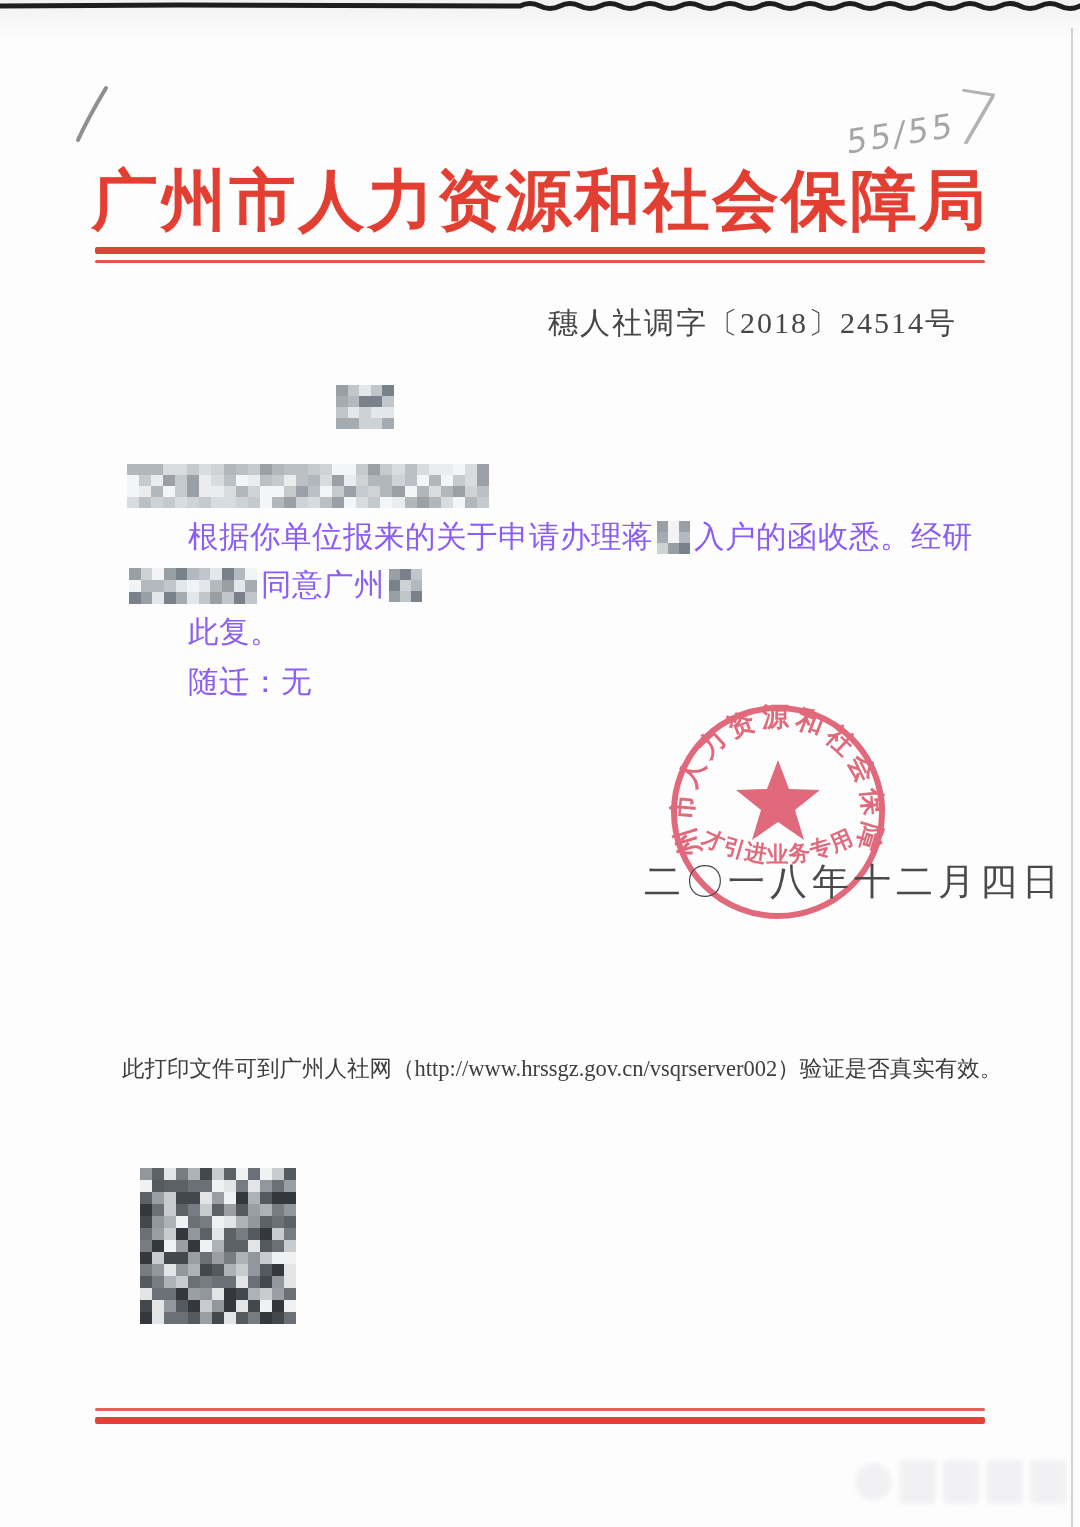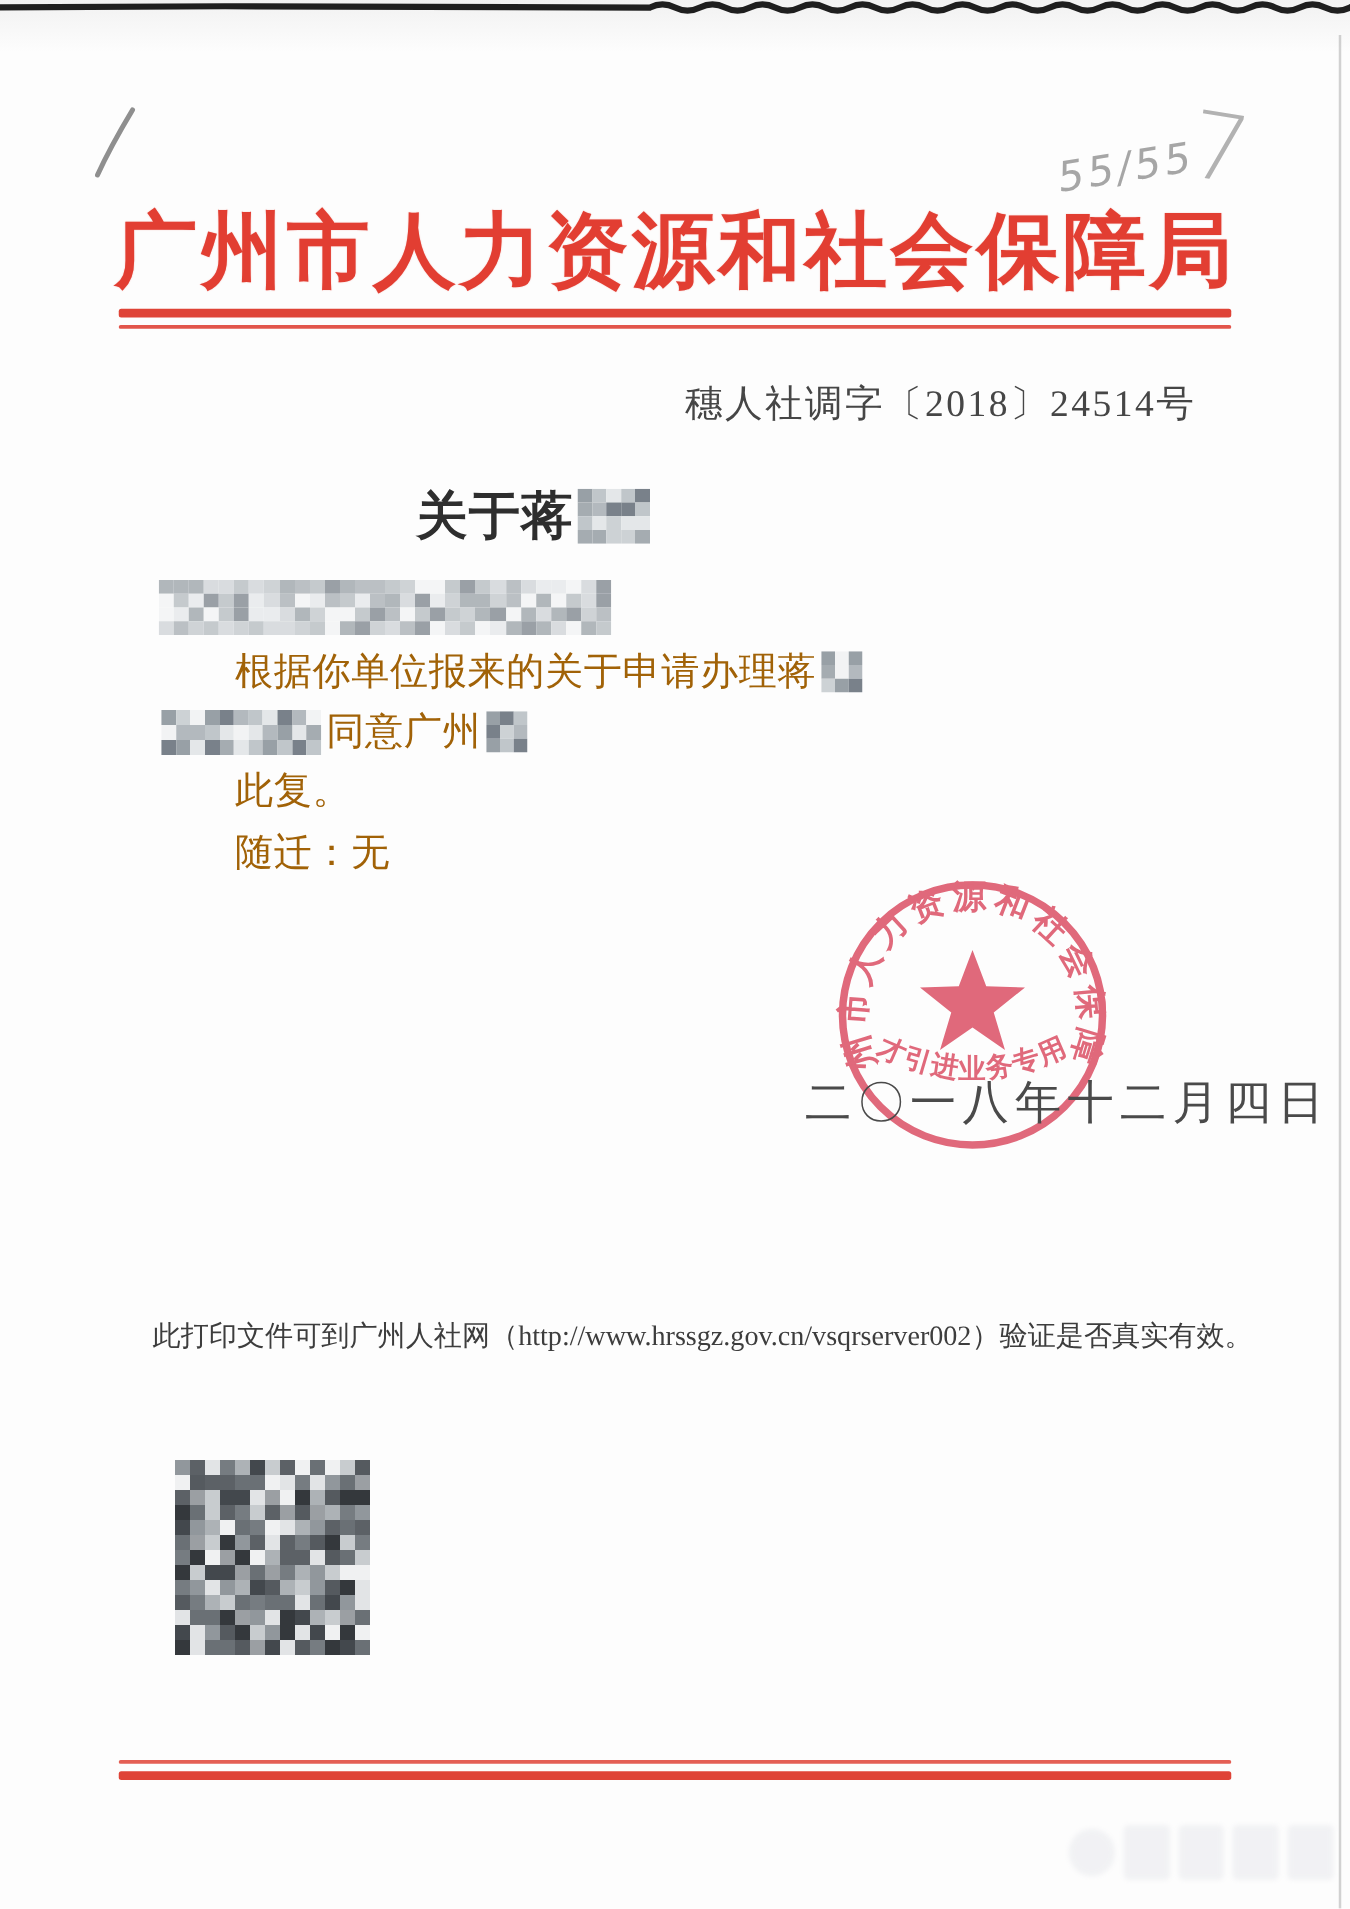--- a/index.html
+++ b/index.html
@@ -28,21 +28,21 @@
   .agency{position:absolute;left:0;top:156px;width:100%;text-align:center;
     font-size:66px;font-weight:bold;letter-spacing:3px;color:var(--header-red);
     text-shadow:0 0 1px rgba(226,62,50,.45);white-space:nowrap;}
   .rule{position:absolute;left:95px;width:890px;background:var(--rule-red);border-radius:2px;}
   .rule-thick{top:247px;height:7px;}
   .rule-thin{top:260px;height:3px;opacity:.9;}
   .doc-number{position:absolute;left:548px;top:303px;font-size:30px;letter-spacing:2px;
     color:#464646;white-space:nowrap;}
   .doc-title{position:absolute;left:333px;top:385px;font-size:41px;font-weight:700;
     color:#2e2e2e;letter-spacing:1px;white-space:nowrap;display:flex;align-items:center;}
-  .bline{position:absolute;font-size:30.5px;color:#a16207;letter-spacing:.5px;
+  .bline{position:absolute;font-size:30.5px;color:#8b5cf6;letter-spacing:.5px;
     white-space:nowrap;display:flex;align-items:center;}
   .line1{left:188px;top:517px;}
   .line2{left:125px;top:565px;}
   .closing{left:188px;top:612px;}
   .relocation{left:188px;top:662px;}
   .mosaic{overflow:hidden;filter:blur(.5px);}
   .mosaic i{display:block;}
   .redact-addressee{position:absolute;left:127px;top:464px;width:362px;height:44px;opacity:.75;}
   .redact-title{width:58px;height:44px;margin:0 3px;flex:none;}
   .redact-sm{width:33px;height:33px;margin:0 4px;flex:none;}
@@ -91,21 +91,20 @@
     <span class="hw-large">7</span>
   </div>
 
   <h1 class="agency">广州市人力资源和社会保障局</h1>
   <div class="rule rule-thick"></div>
   <div class="rule rule-thin"></div>
 
   <div class="doc-number">穗人社调字〔2018〕24514号</div>
 
   <div class="doc-title">
-    <span>关于蒋</span>
       <span class="mosaic redact-title" style="display: inline-grid; grid-template-columns: repeat(5, 1fr); grid-template-rows: repeat(4, 1fr);">
         <i style="background: rgb(152, 160, 166);"></i>
         <i style="background: rgb(192, 198, 202);"></i>
         <i style="background: rgb(228, 231, 233);"></i>
         <i style="background: rgb(192, 198, 202);"></i>
         <i style="background: rgb(121, 129, 138);"></i>
         <i style="background: rgb(165, 172, 177);"></i>
         <i style="background: rgb(179, 185, 190);"></i>
         <i style="background: rgb(121, 129, 138);"></i>
         <i style="background: rgb(121, 129, 138);"></i>
@@ -252,20 +251,21 @@
         <i style="background: rgb(152, 160, 166);"></i>
         <i style="background: rgb(242, 243, 244);"></i>
         <i style="background: rgb(152, 160, 166);"></i>
         <i style="background: rgb(165, 172, 177);"></i>
         <i style="background: rgb(242, 243, 244);"></i>
         <i style="background: rgb(179, 185, 190);"></i>
         <i style="background: rgb(205, 210, 213);"></i>
         <i style="background: rgb(152, 160, 166);"></i>
         <i style="background: rgb(121, 129, 138);"></i>
       </span>
+      <span>入户的函收悉。经研</span>
   </div>
 
   <div class="bline line2">
       <span class="mosaic redact-md" style="display: inline-grid; grid-template-columns: repeat(11, 1fr); grid-template-rows: repeat(3, 1fr);">
         <i style="background: rgb(152, 160, 166);"></i>
         <i style="background: rgb(205, 210, 213);"></i>
         <i style="background: rgb(242, 243, 244);"></i>
         <i style="background: rgb(152, 160, 166);"></i>
         <i style="background: rgb(121, 129, 138);"></i>
         <i style="background: rgb(179, 185, 190);"></i>

